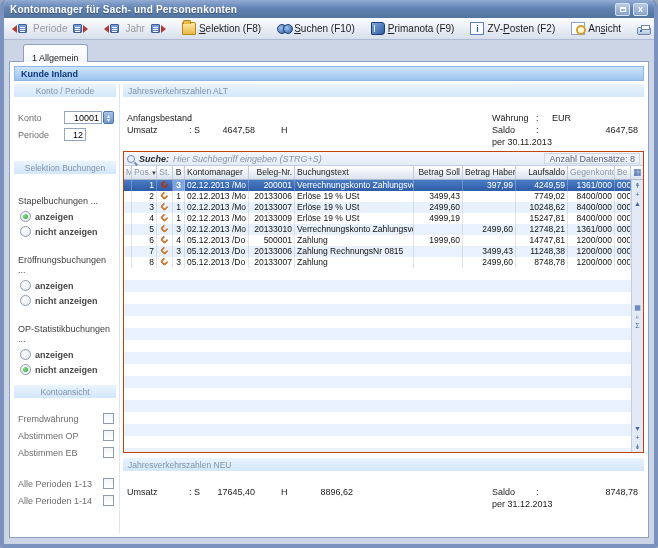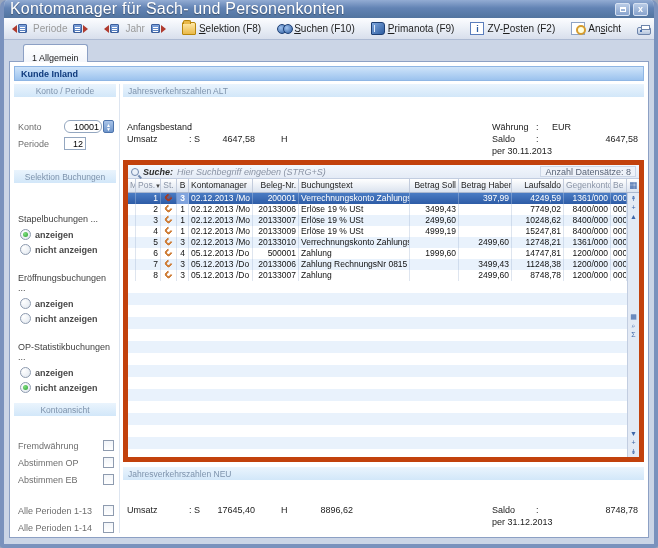--- a/index.html
+++ b/index.html
@@ -10,21 +10,21 @@
     position:relative; width:658px; height:548px;
     border:4px solid #7a92bd; border-top:none;
     border-radius:7px 7px 4px 4px; background:#cbd5e6; overflow:hidden;
   }
   
   .titlebar{
     height:18px; background:linear-gradient(#93acd3,#6283b4 45%,#52749f);
     display:flex; align-items:center; padding:0 6px;
     border-radius:4px 4px 0 0;
   }
-  .titlebar .title{ color:#fff; font-size:16px; font-weight:normal; letter-spacing:.2px;
+  .titlebar .title{ color:#fff; font-size:10px; font-weight:bold; letter-spacing:.2px;
     text-shadow:0 1px 1px rgba(0,0,0,.35); flex:1; white-space:nowrap; overflow:hidden;}
   .winbtn{ width:15px; height:13px; margin-left:3px; border-radius:2px;
     background:linear-gradient(#b9cbe6,#87a3cd); border:1px solid #d7e2f2;
     color:#fff; font-size:8px; line-height:11px; text-align:center; cursor:pointer;}
   .winbtn .restore-glyph{ display:inline-block; width:6px; height:5px; border:1px solid #fff; border-top-width:2px; margin-top:2px;}
   .winbtn.close{ font-weight:bold; font-size:9px;}
 
   
   .toolbar{
     height:22px; background:linear-gradient(#fcfdff,#e8edf5 55%,#d8dfec);
@@ -73,21 +73,21 @@
     height:15px; background:linear-gradient(#cfe4fa,#9cc3ee);
     border:1px solid #8fb6e4; color:#0f3a7c; font-weight:bold; font-size:9px;
     padding:2px 6px; margin-bottom:3px;
   }
   .cols{ display:flex; flex:1; min-height:0;}
   .leftcol{ width:106px; border-right:1px solid #dde5f0; padding-right:3px; font-size:9px;}
   .rightcol{ flex:1; min-width:0; padding-left:3px; display:flex; flex-direction:column; font-size:9px;}
 
   .sect-hd{
     height:13px; background:linear-gradient(#eaf4fd,#d2e7f9); color:#7e93ac;
-    font-size:8.5px; padding:2px 5px; margin-bottom:21px;
+    font-size:8.5px; padding:2px 5px; margin-bottom:12px;
   }
   .sect-hd.center{ text-align:center;}
 
   
   .fieldrow{ display:flex; align-items:center; padding:2px 2px 2px 4px; }
   .fieldrow .lab{ color:#6e6e6e; flex:1;}
   .textbox{ height:13px; border:1px solid #94a7c0; background:#fff; font-size:9px; text-align:right;
     font-family:"Liberation Sans","DejaVu Sans",sans-serif; padding:0 2px; color:#000;}
   .spinner{ width:11px; height:13px; margin-left:1px; background:linear-gradient(#a9c4e8,#6f96cc);
     border:1px solid #4d74ac; border-radius:2px; display:flex; flex-direction:column; align-items:center; justify-content:center;
@@ -111,21 +111,21 @@
   .jl-colon{ width:14px;}
   .jl-val-r{ width:52px; text-align:right;}
   .jl-h{ width:20px; margin-left:26px;}
   .jl-hval{ width:52px; text-align:right;}
   .jvz-right{ margin-left:auto; display:flex; width:150px;}
   .jr-label{ width:44px;}
   .jr-colon{ width:16px;}
   .jr-val{ flex:1; text-align:right; padding-right:4px;}
 
   
-  .grid{ border:5px solid #c2410c; margin-top:1px; height:302px; display:flex; flex-direction:column; background:#4d7c0f;}
+  .grid{ border:1px solid #c2410c; margin-top:1px; height:302px; display:flex; flex-direction:column; background:#4d7c0f;}
   .searchrow{ height:14px; background:linear-gradient(#f3f7fc,#e4ebf6); border-bottom:1px solid #c2cde0;
     display:flex; align-items:center; padding:0 3px; gap:4px;}
   .mag{ width:8px; height:8px; border:1.5px solid #7087ad; border-radius:50%; position:relative; flex:none;}
   .mag:after{ content:""; position:absolute; width:4px; height:1.5px; background:#7087ad; transform:rotate(45deg); left:6px; top:7px;}
   .searchrow .slabel{ font-weight:bold; color:#2c2c2c; font-style:italic;}
   .searchrow .sph{ color:#8b94a5; font-style:italic; flex:1; cursor:text;}
   .searchrow .scount{ color:#5a6activity578; color:#5a6578; background:#eef2f9; border:1px solid #ccd6e6; padding:0 4px; height:11px; line-height:10px;}
   .gheader{ height:14px; display:flex; background:linear-gradient(#ffffff,#dbe3ef); border-bottom:1px solid #aab8d0; font-size:8.5px; color:#222;}
   .gheader .cell{ border-right:1px solid #c3ccdc; padding:1px 2px; overflow:hidden; white-space:nowrap;}
   .gheader .dim{ color:#8a94a6;}
@@ -234,21 +234,21 @@
     <div class="content">
       <div class="kunde-bar">Kunde Inland</div>
 
       <div class="cols">
 
         <div class="leftcol">
           <div class="sect-hd center">Konto / Periode</div>
 
           <div class="fieldrow">
             <span class="lab">Konto</span>
-            <input class="textbox" style="width: 38px; border-radius: 6px;" value="10001">
+            <input class="textbox" style="width: 38px;" value="10001">
             <span class="spinner">
                 <span>▲</span>
                 <span>▼</span>
               </span>
           </div>
           <div class="fieldrow">
             <span class="lab">Periode</span>
             <input class="textbox" style="width: 22px; margin-right: 28px;" value="12">
           </div>
 

